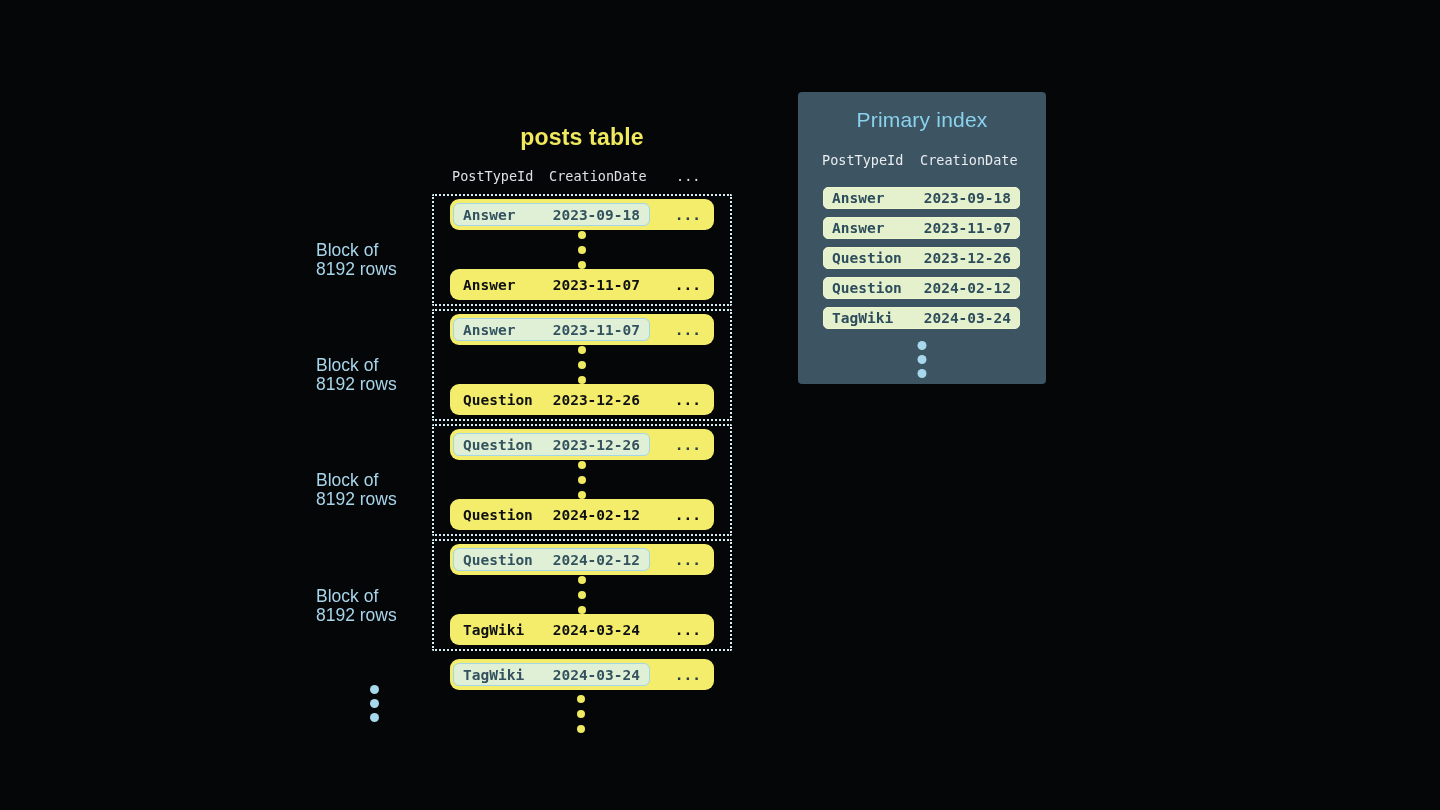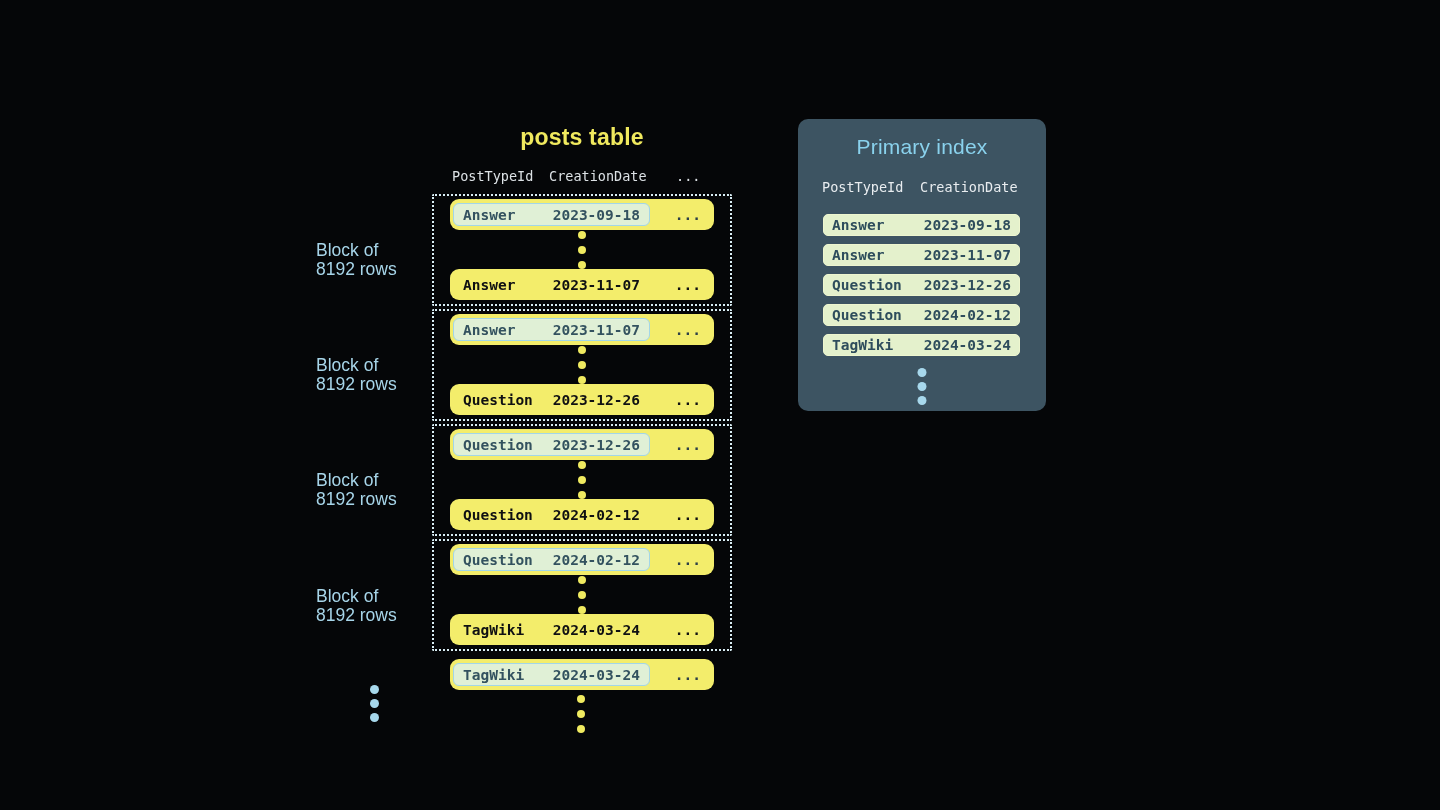--- a/index.html
+++ b/index.html
@@ -50,22 +50,22 @@
   .block-label{
     position:absolute;left:316px;width:120px;
     color:#a7d5e9;font-size:17.5px;line-height:19px;font-weight:400;
   }
   .bl1{top:241px;} .bl2{top:356px;} .bl3{top:471px;} .bl4{top:587px;}
   .overflow-row{position:absolute;left:450px;top:659px;}
   .bottom-ydots{position:absolute;left:577px;top:695px;}
   .left-bdots{position:absolute;left:370px;top:685px;}
   
   .panel{
-    position:absolute;left:798px;top:119px;width:248px;height:292px;
-    background:#3d5462;border-radius:10px;
+    position:absolute;left:798px;top:92px;width:248px;height:292px;
+    background:#3d5462;border-radius:4px;
   }
   .panel-title{
     position:absolute;top:16px;left:0;width:100%;text-align:center;
     color:#8ad2ed;font-size:21px;font-weight:500;letter-spacing:.2px;
   }
   .pih{
     position:absolute;top:60px;color:#e9edf0;
     font-family:"DejaVu Sans Mono","Liberation Mono",monospace;font-size:13.5px;font-weight:500;
   }
   .pih1{left:24px;}

